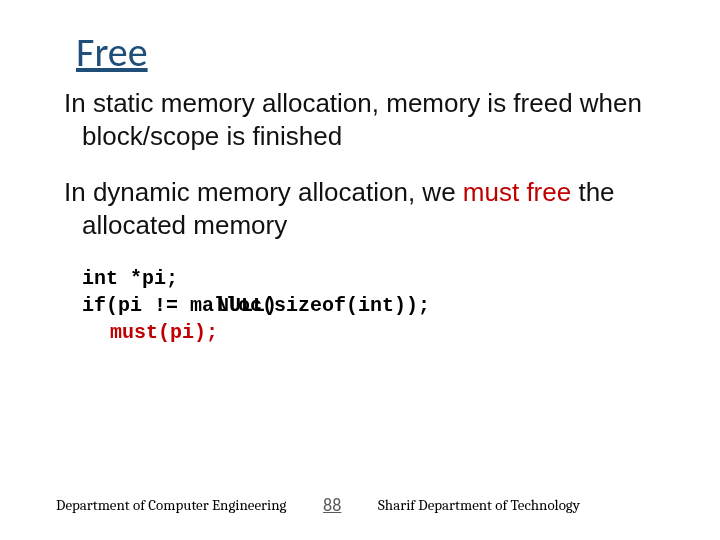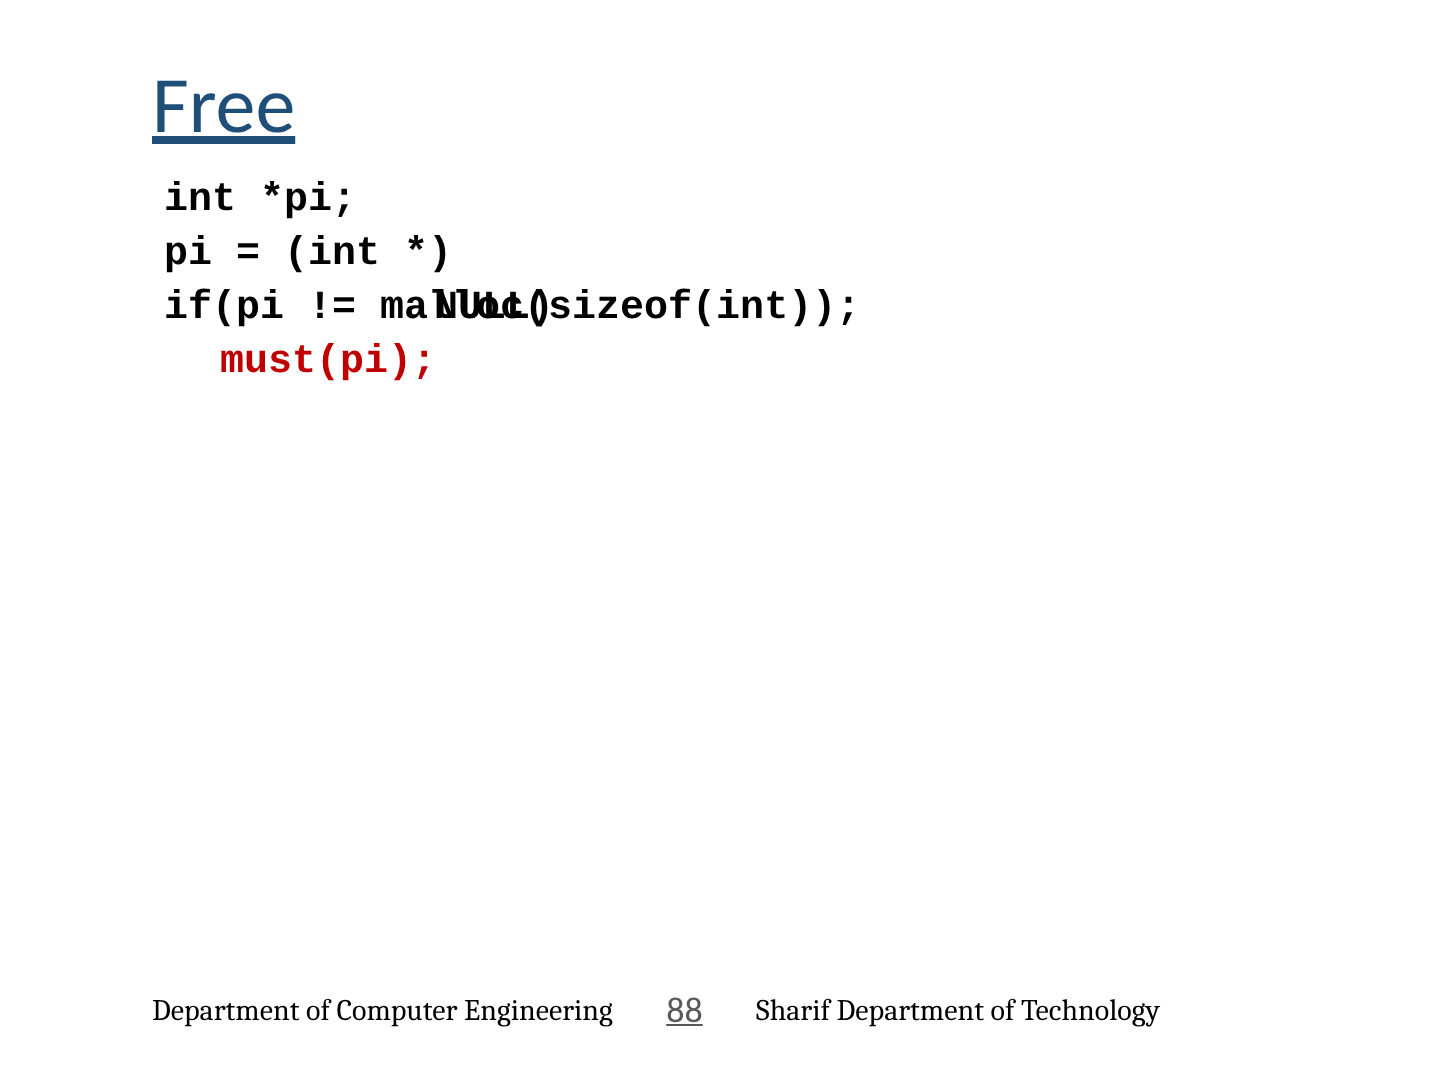--- a/index.html
+++ b/index.html
@@ -69,21 +69,21 @@
     top: 0;
   }
   .red-code {
     color: #c00000;
   }
   .footer {
     position: absolute;
     bottom: 24px;
     left: 0;
     width: 628px;
-    padding: 0 48px 0 76px;
+    padding: 0 48px 0 56px;
     box-sizing: border-box;
     display: flex;
     align-items: center;
     justify-content: space-between;
     font-family: Cambria, "Times New Roman", serif;
     font-size: 15px;
     color: #000;
   }
   .footer .center {
     font-family: Calibri, Arial, sans-serif;
@@ -92,24 +92,32 @@
     text-decoration: underline;
   }
 </style>
 </head>
 <body>
 
 <div class="slide">
 
   <h1 class="title">Free</h1>
 
+  <div class="body-text">
+    <p>
+      <span class="bullet-char"></span><span>In static memory allocation, memory is freed when block/scope is finished</span>
+    </p>
+
+    <p>
+      <span class="bullet-char"></span><span>In dynamic memory allocation, we </span><span class="red">must free</span><span> the allocated memory</span>
+    </p>
+  </div>
 
   <div class="code-block">
     <div class="code-line">int *pi;</div>
-    <div class="code-line">pi = (int *)</div>
     <div class="code-line">
       <span>if(pi != </span><span class="overlap-wrap"><span class="overlap-under">NULL)</span><span class="overlap-over">malloc(sizeof(int));</span></span>
     </div>
     <div class="code-line red-code" style="margin-left:28px;">must(pi);</div>
   </div>
 
   <div class="footer">
     <span>Department of Computer Engineering</span>
     <span class="center">88</span>
     <span>Sharif Department of Technology</span>

